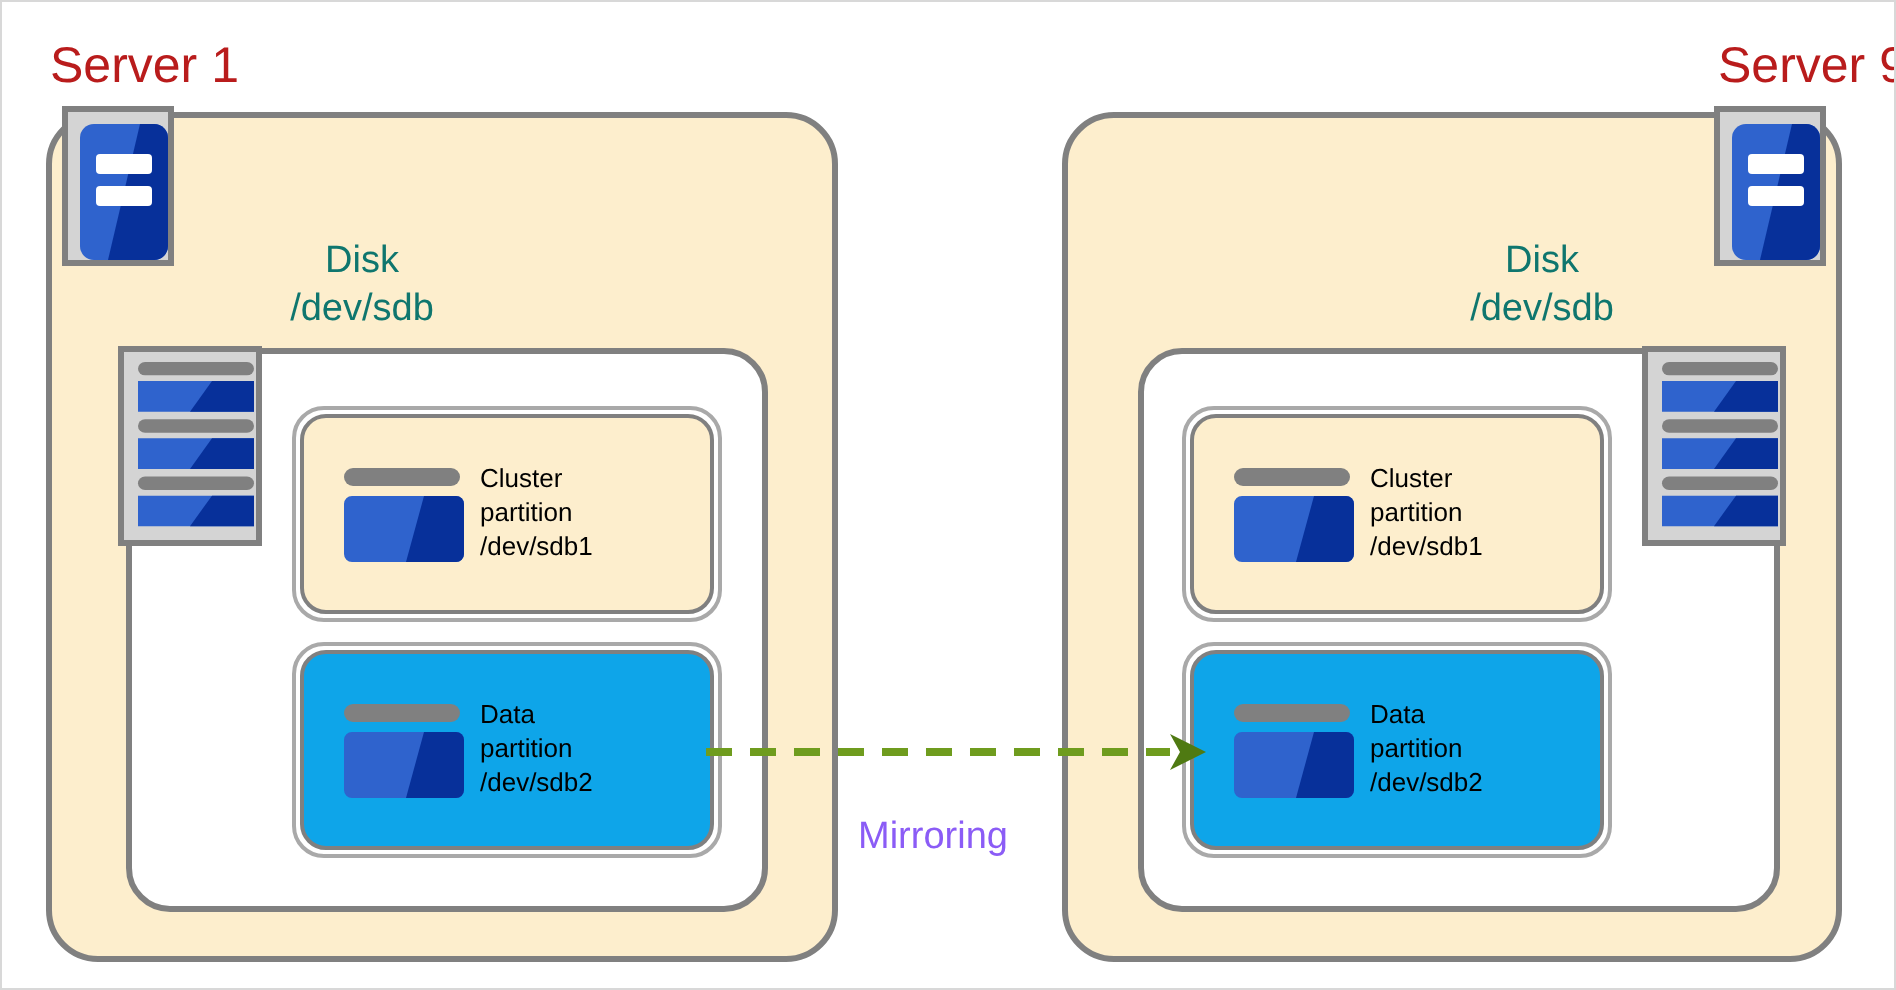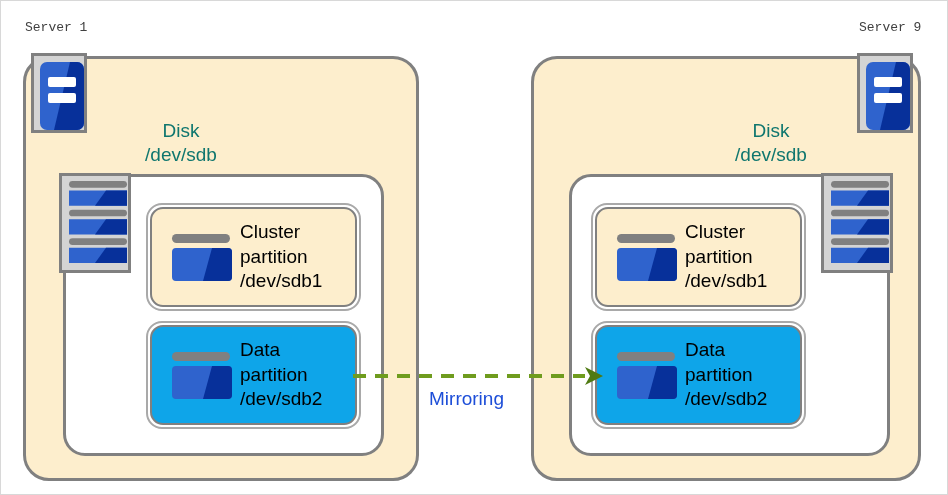--- a/index.html
+++ b/index.html
@@ -16,40 +16,40 @@
     height: 495px;
     background: #ffffff;
     border: 1px solid #d8d8d8;
     box-sizing: border-box;
     overflow: hidden;
   }
 
   
   .server-title {
     position: absolute;
-    font-size: 13px;
-    color: #404040;
+    font-size: 25px;
+    color: #b91c1c;
     white-space: nowrap;
     line-height: 1;
-    font-family: Liberation Mono, monospace;
   }
   .disk-label {
     position: absolute;
     font-size: 19px;
     color: #0f766e;
     text-align: center;
     line-height: 1.25;
     white-space: nowrap;
   }
   .mirroring-label {
     position: absolute;
     font-size: 19px;
-    color: #1d4ed8;
+    color: #8b5cf6;
     white-space: nowrap;
     line-height: 1;
+    margin-top: 20px;
   }
 
   
   .server-box {
     position: absolute;
     background: #fdeecd;
     border: 3px solid #808080;
     border-radius: 26px;
     box-sizing: border-box;
   }
@@ -88,21 +88,21 @@
     top: 50%;
     transform: translateY(-50%);
     width: 62px;
     height: 48px;
   }
   .part-text {
     position: absolute;
     left: 88px;
     top: 50%;
     transform: translateY(-50%);
-    font-size: 19px;
+    font-size: 13px;
     color: #000000;
     line-height: 1.3;
     white-space: nowrap;
   }
 
   
   .server-icon {
     position: absolute;
     background: #d4d4d4;
     border: 3px solid #808080;

